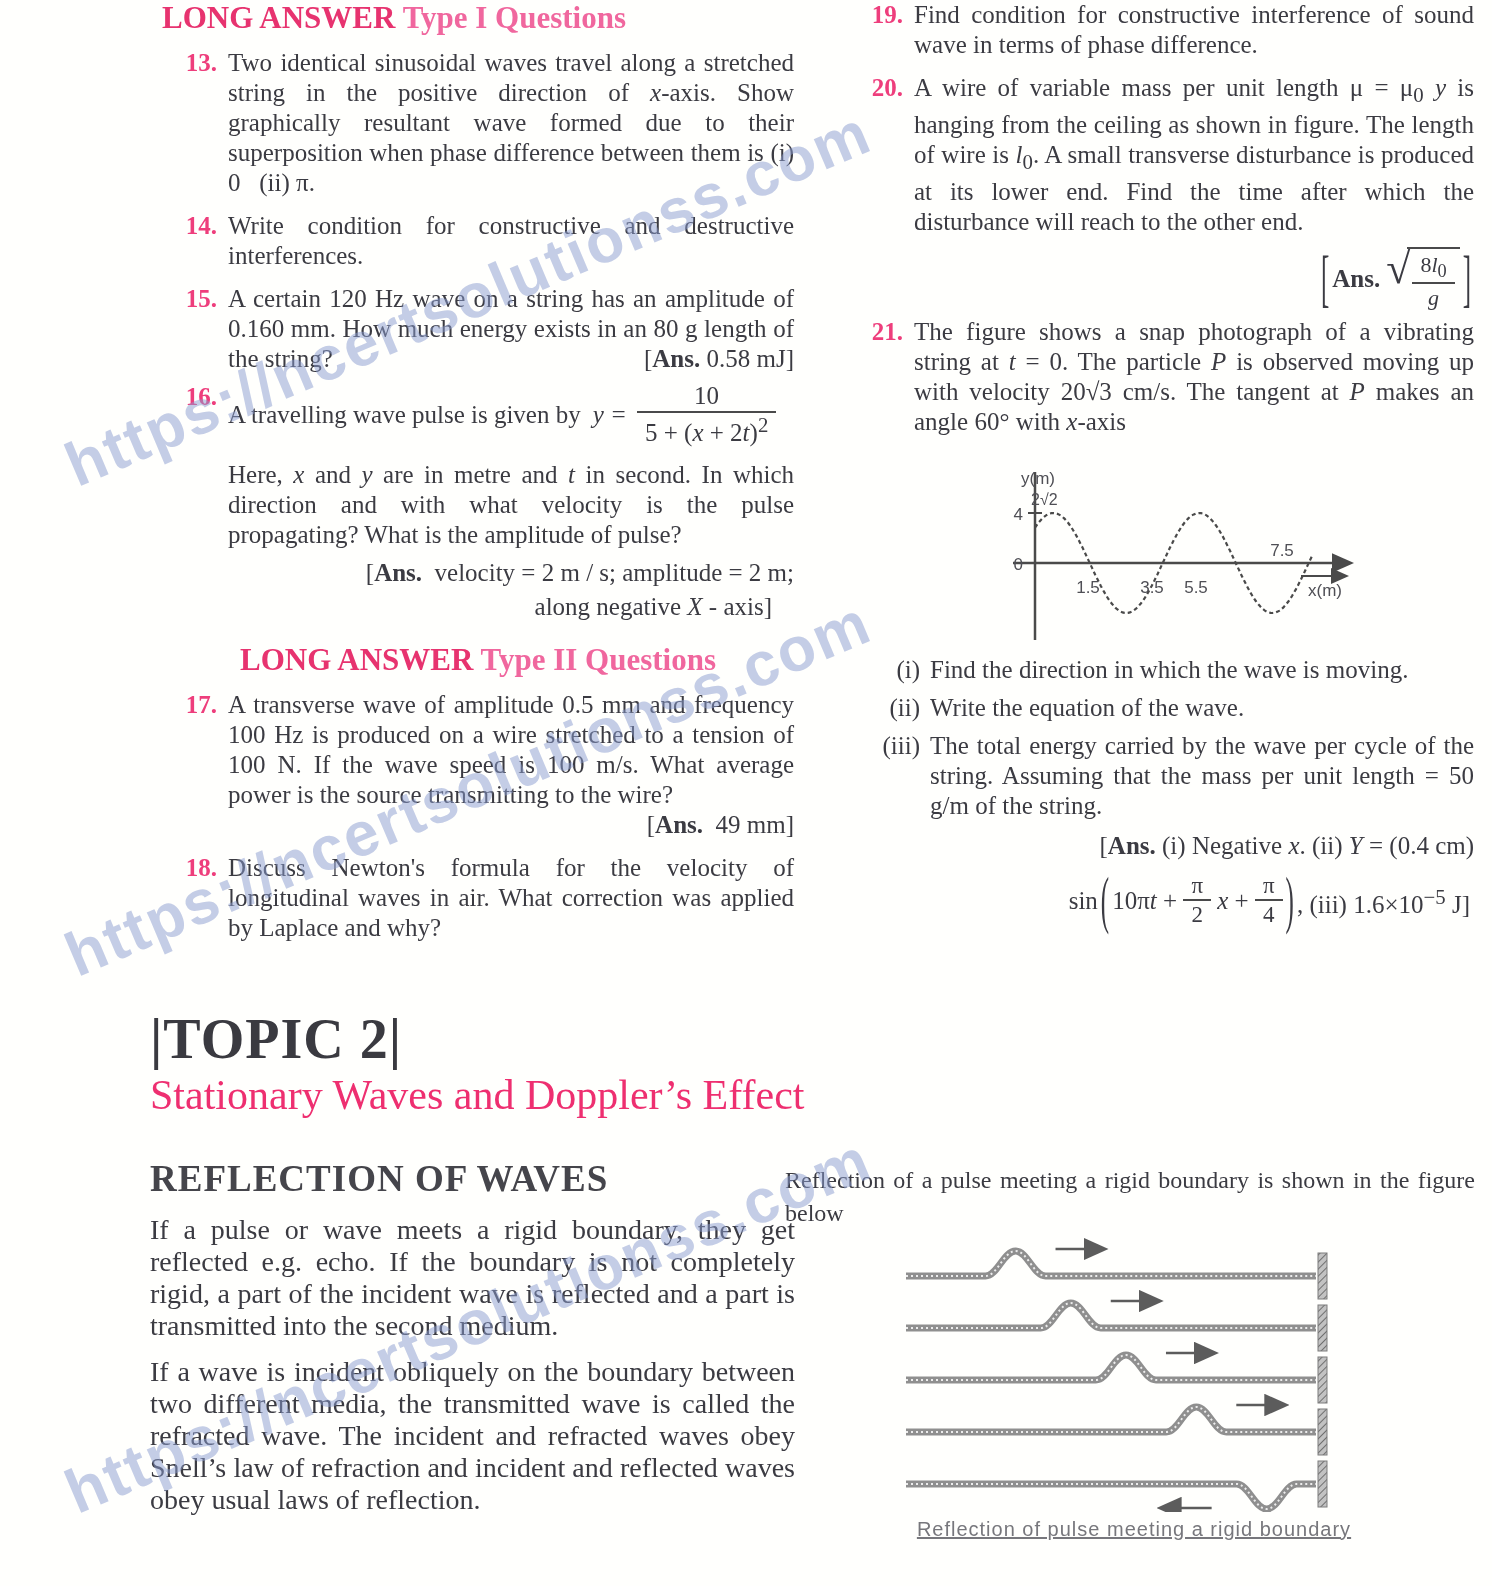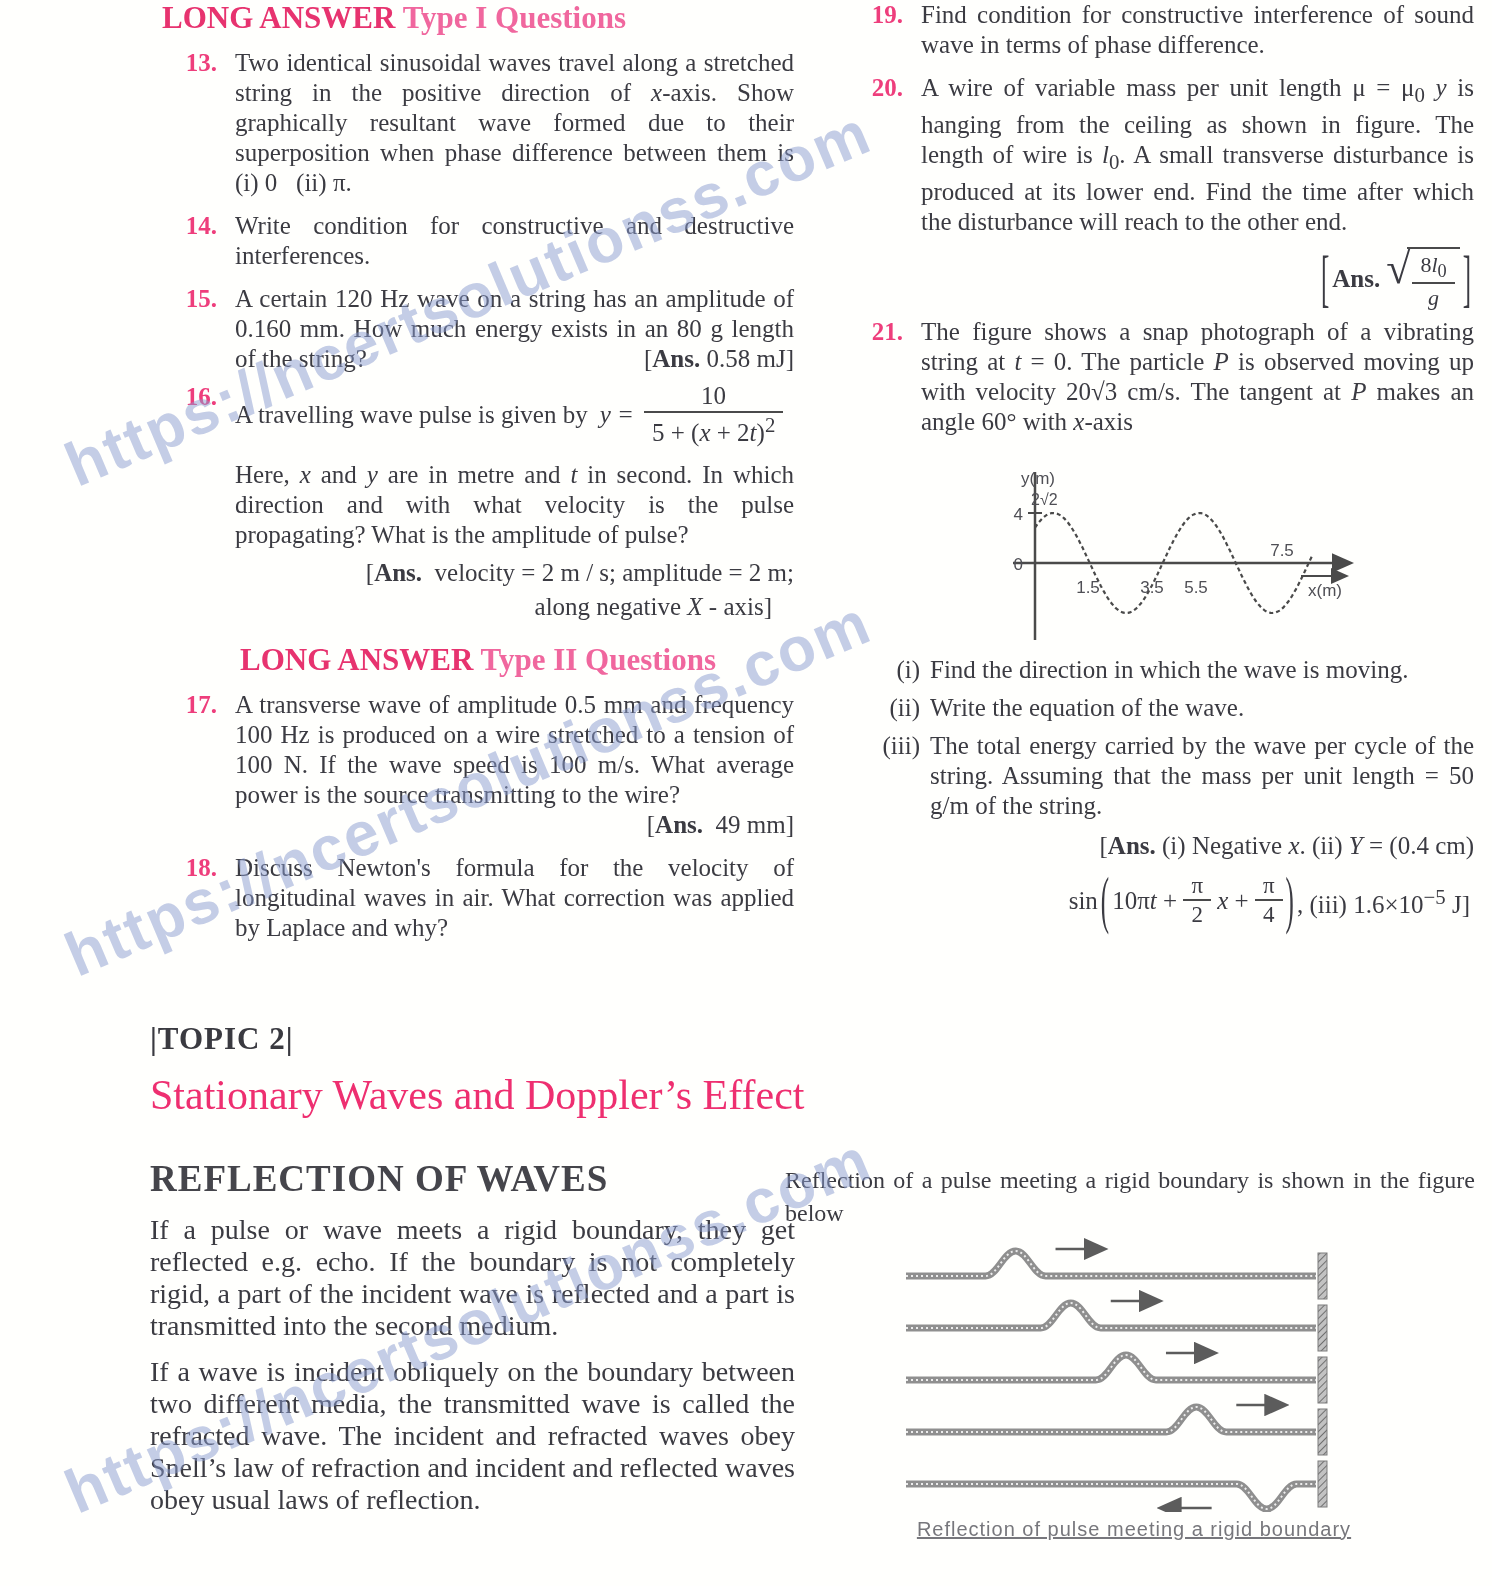--- a/index.html
+++ b/index.html
@@ -9,21 +9,21 @@
   .wm{position:absolute;white-space:nowrap;font-family:"Liberation Sans",sans-serif;
       font-weight:bold;font-size:62px;letter-spacing:2px;color:rgba(138,156,208,0.5);
       transform:rotate(-23deg);transform-origin:0 0;pointer-events:none;z-index:5;}
   
   .col{position:absolute;}
   #col-left{left:162px;top:0;width:632px;}
   #col-right{left:848px;top:0;width:626px;}
   h1.sect{font-size:31px;line-height:36px;margin:0 0 12px 0;font-weight:bold;}
   h1.sect .strong{color:#e7336f;}
   h1.sect .rest{color:#f0679e;font-weight:bold;}
-  .q{display:flex;margin-bottom:13px;font-size:25px;line-height:30px;gap:7px;}
+  .q{display:flex;margin-bottom:13px;font-size:25px;line-height:30px;}
   .qnum{flex:0 0 55px;text-align:right;padding-right:11px;color:#ee3e7c;font-weight:bold;}
   .qbody{flex:1;text-align:justify;}
   .ansr{float:right;padding-left:8px;}
   
   .frac{display:inline-block;vertical-align:middle;text-align:center;line-height:1.15;}
   .frac .fn{display:block;padding:0 8px;}
   .frac .fd{display:block;border-top:2px solid #4a4a4a;padding:1px 8px 0;}
   .eqrow{display:flex;align-items:center;}
   .eqrow .lead{padding-right:12px;}
   .eqrow .yeq{font-style:italic;padding-right:10px;}
@@ -37,21 +37,21 @@
   .subbody{flex:1;text-align:justify;}
   .inlinemath{display:inline-flex;align-items:center;vertical-align:middle;}
   
   #wave-graph{position:absolute;left:985px;top:460px;width:382px;height:188px;}
   #wave-graph text{font-family:"Liberation Sans",sans-serif;fill:#4f4f55;}
   #reflection-fig{position:absolute;left:898px;top:1236px;width:472px;height:276px;}
   #reflection-caption{position:absolute;left:898px;top:1518px;width:472px;text-align:center;
       font-family:"Liberation Sans",sans-serif;font-size:20px;color:#77777c;letter-spacing:1px;text-decoration:underline;}
   
   #topic2{position:absolute;left:150px;top:1014px;width:1310px;}
-  #topic2 .tlabel{font-size:31px;font-weight:bold;color:#3a3a40;line-height:50px;letter-spacing:1px;}
+  #topic2 .tlabel{font-size:56px;font-weight:bold;color:#3a3a40;line-height:50px;letter-spacing:1px;}
   #topic2 .ttitle{font-size:42px;color:#ee2f70;line-height:58px;margin-top:2px;}
   
   #bottom-left{position:absolute;left:150px;top:1158px;width:645px;}
   #bottom-left h2{font-size:37px;line-height:42px;margin:0 0 14px 0;color:#45454b;letter-spacing:1px;}
   #bottom-left p{font-size:28px;line-height:32px;text-align:justify;margin:0 0 14px 0;}
   #bottom-right-intro{position:absolute;left:785px;top:1164px;width:690px;
       font-size:24px;line-height:33px;text-align:justify;}
 </style>
 </head>
 <body>

